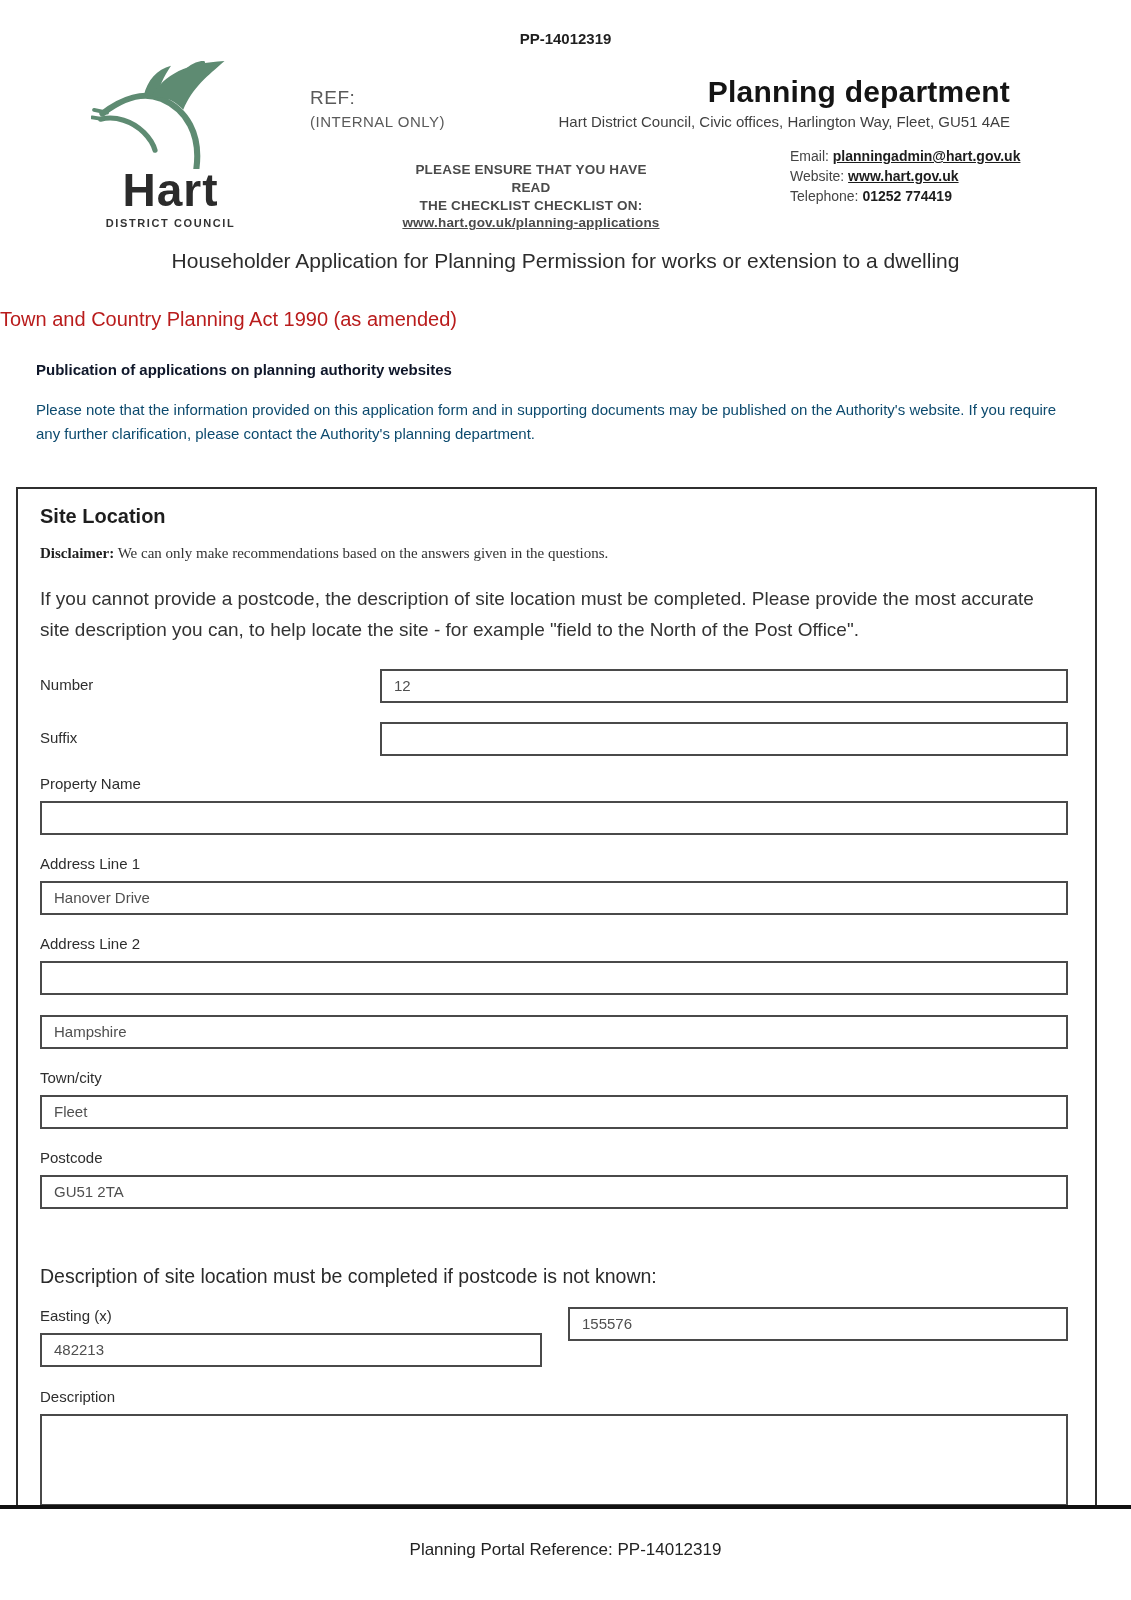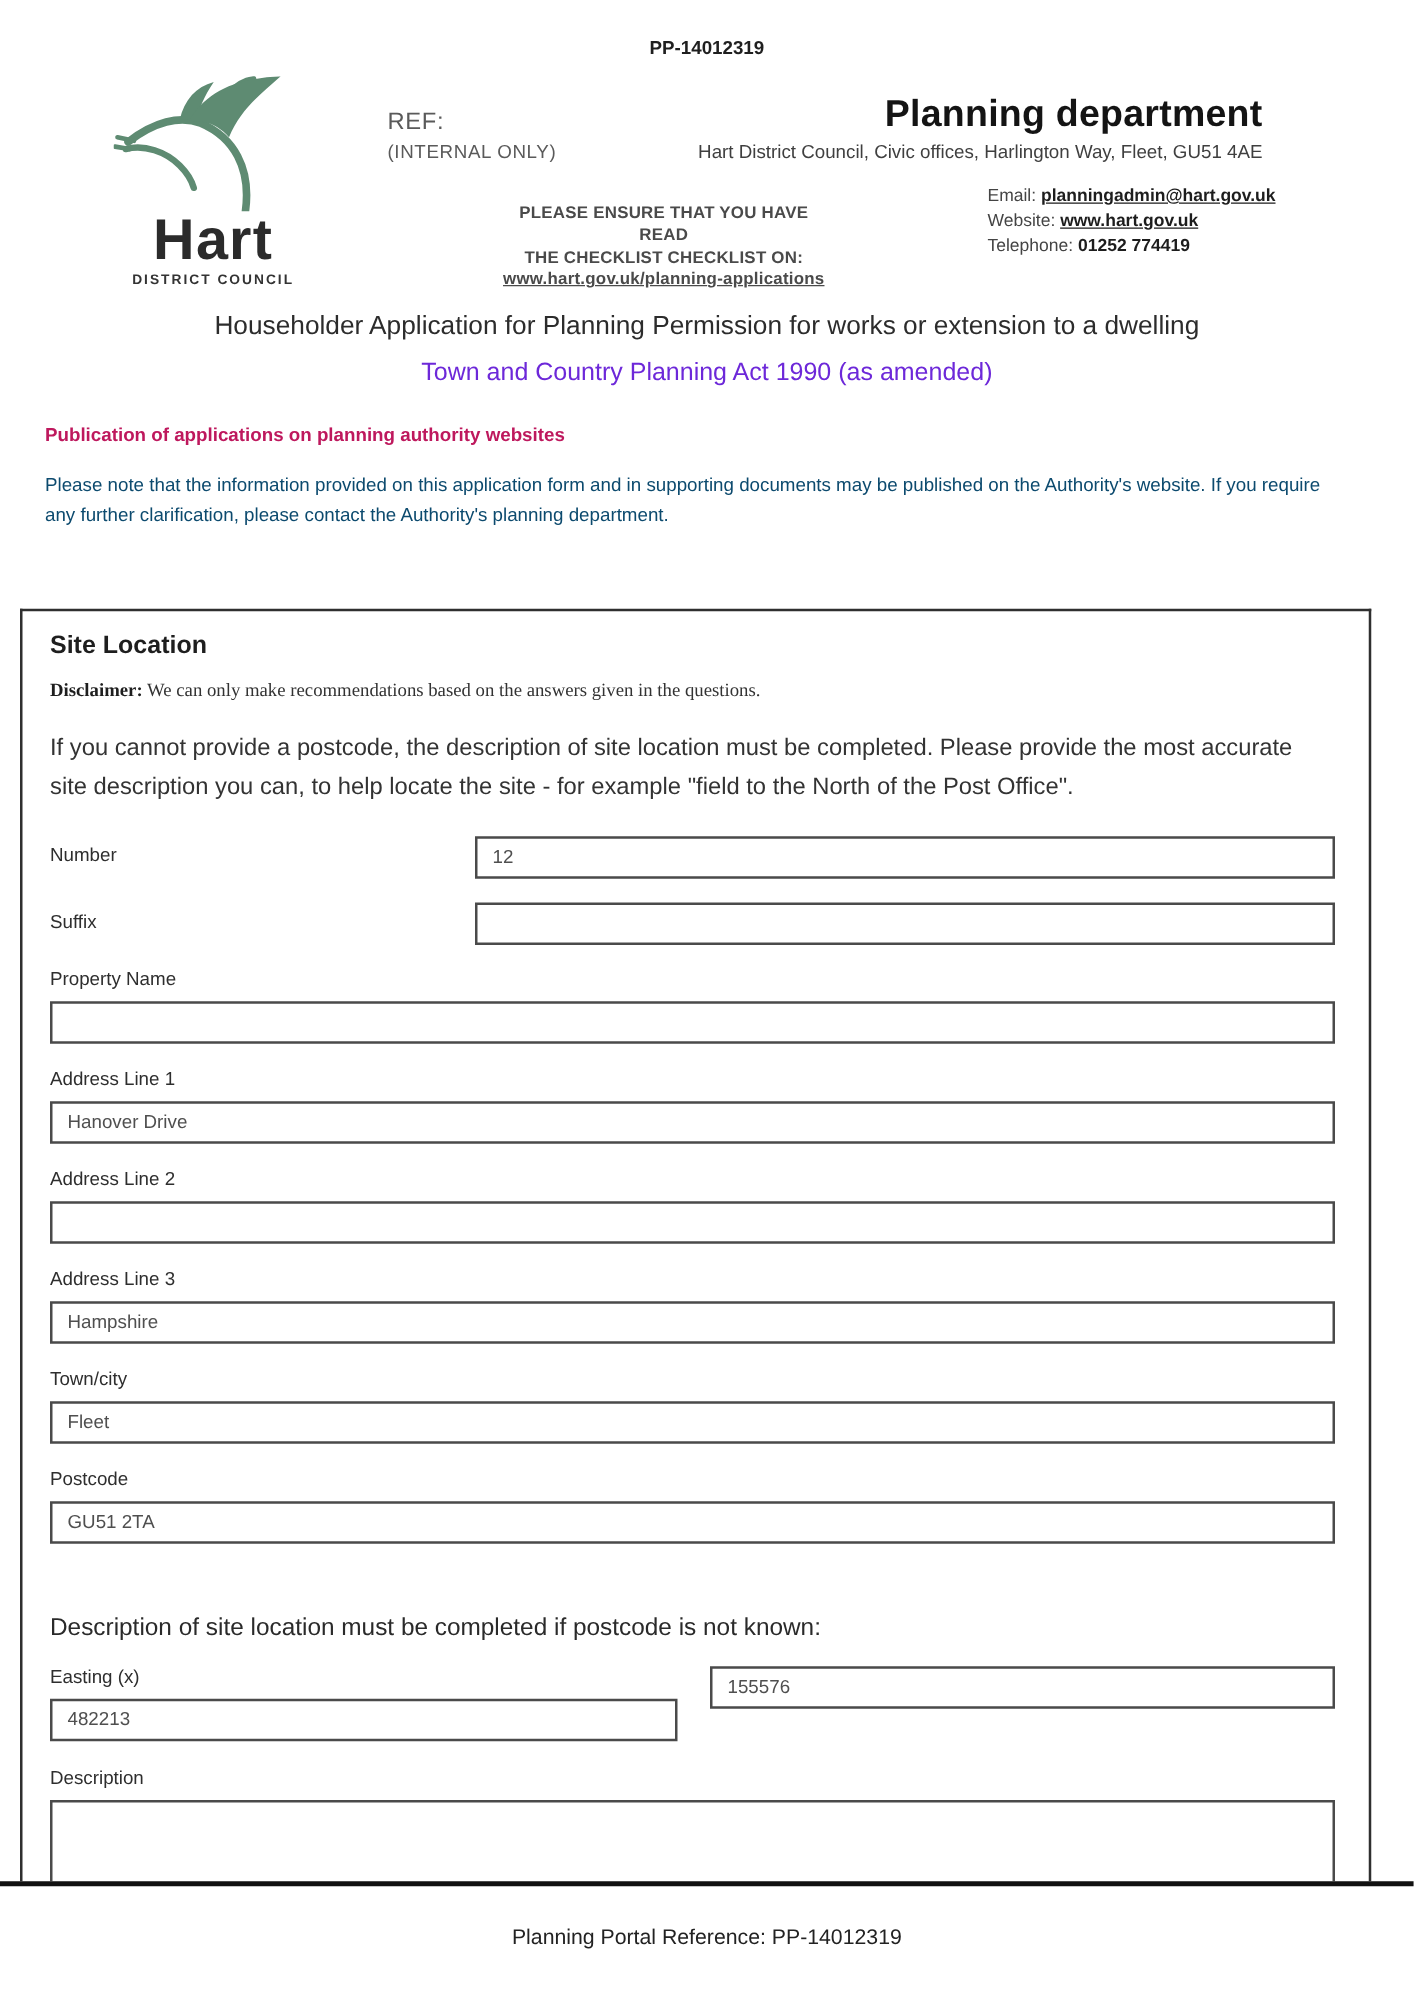--- a/index.html
+++ b/index.html
@@ -26,22 +26,22 @@
   .dept-addr { font-size:15px; color:#3f3f3f; margin-top:4px; }
   .contact-block { position:absolute; left:790px; top:94px; font-size:14px; color:#444; line-height:1.42; }
   .contact-block b { color:#1d1d1d; }
   .u { text-decoration:underline; }
   .notice-block { position:absolute; left:398px; top:108px; width:266px; text-align:center;
                   font-size:13.5px; font-weight:bold; color:#4a4a4a; line-height:1.32; letter-spacing:.2px; }
   .notice-link { text-decoration:underline; color:#4a4a4a; }
 
   
   .main-title { text-align:center; font-size:21px; color:#2c2c2c; margin-top:14px; }
-  .sub-title  { text-align:center; font-size:20px; color:#6d28d9; margin-top:14px; }
-  .pub-heading { margin:30px 36px 0; font-size:15px; font-weight:bold; color:#be185d; }
+  .sub-title  { text-align:left; font-size:20px; color:#b91c1c; margin-top:35px; }
+  .pub-heading { margin:30px 36px 0; font-size:15px; font-weight:bold; color:#0f172a; }
   .pub-body { margin:20px 36px 0; width:1042px; font-size:15px; color:#0c4a6e; line-height:1.6; }
 
   
   .section-box {
     position:absolute; left:16px; top:487px; width:1081px; height:1018px;
     border:2px solid #2f2f2f; border-bottom:none; padding:16px 27px 0 22px; overflow:hidden;
     background:#fff;
   }
   .section-title { font-size:20px; font-weight:bold; color:#1e1e1e; margin-bottom:17px; }
   .disclaimer { font-size:15px; color:#333; margin-bottom:21px;font-family:Liberation Serif, serif; }
@@ -145,21 +145,20 @@
 
   <label class="lbl stack-lbl">Property Name</label>
   <input class="stack-gap" type="text" value="" style="">
 
   <label class="lbl stack-lbl">Address Line 1</label>
   <input class="stack-gap" type="text" value="Hanover Drive" style="">
 
   <label class="lbl stack-lbl">Address Line 2</label>
   <input class="stack-gap" type="text" value="" style="">
 
-  <label class="lbl stack-lbl">Address Line 3</label>
   <input class="stack-gap" type="text" value="Hampshire" style="">
 
   <label class="lbl stack-lbl">Town/city</label>
   <input class="stack-gap" type="text" value="Fleet" style="">
 
   <label class="lbl stack-lbl">Postcode</label>
   <input class="stack-gap" type="text" value="GU51 2TA" style="">
 
   <div class="desc-heading">Description of site location must be completed if postcode is not known:</div>
 

